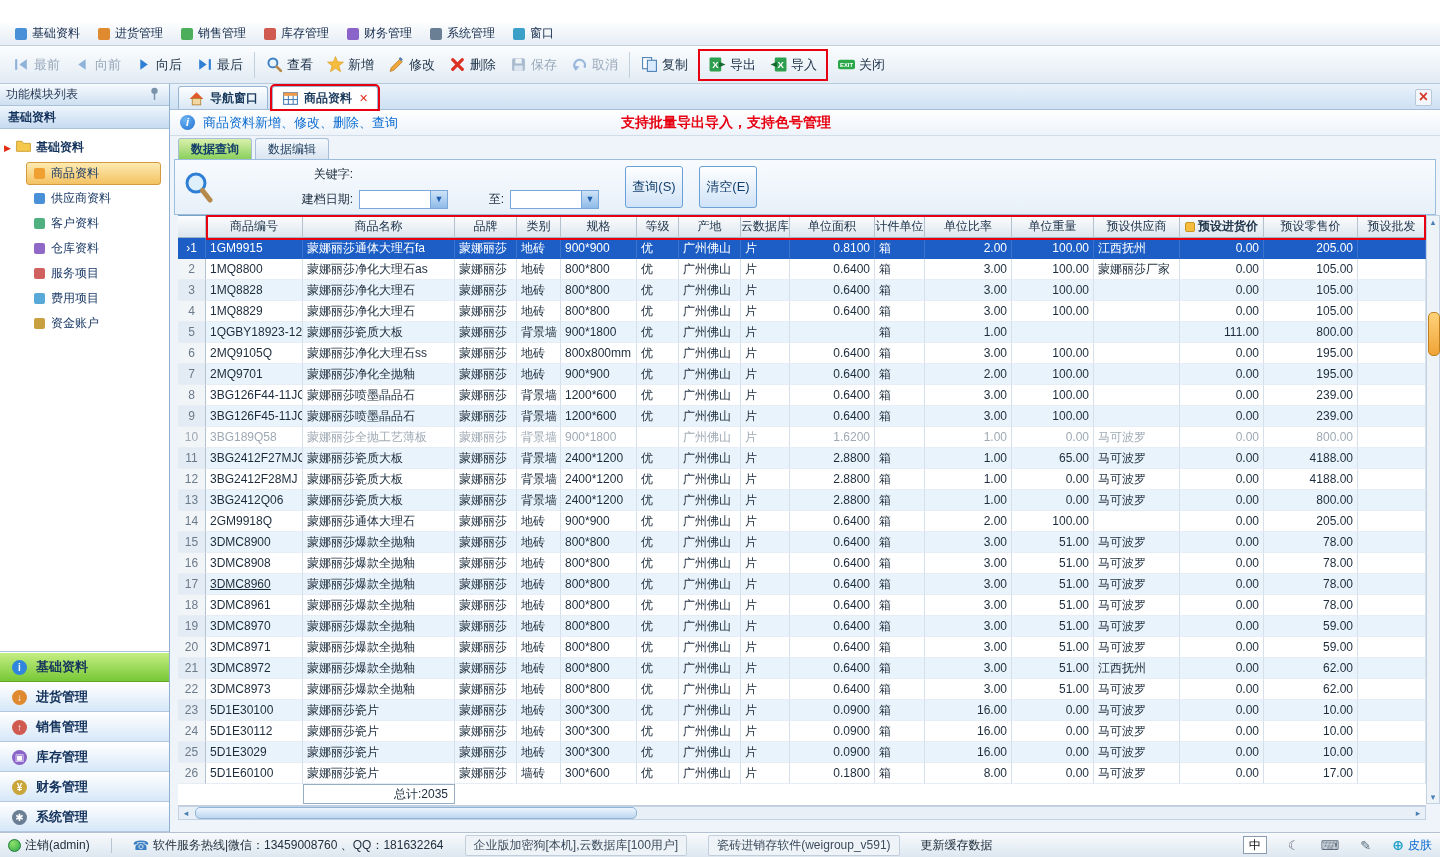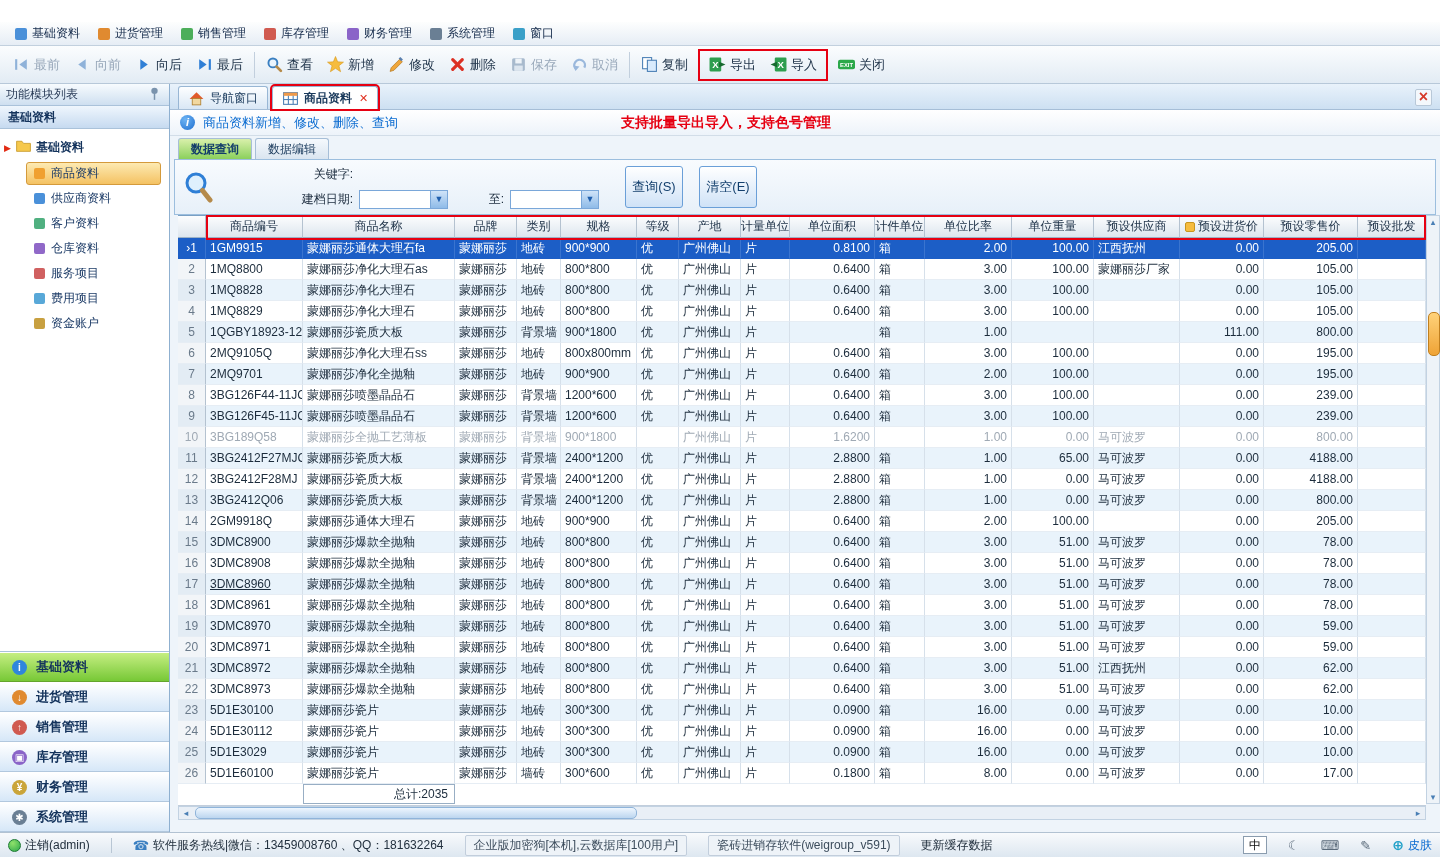--- a/index.html
+++ b/index.html
@@ -41,21 +41,21 @@
   .tree-item.selected{background:linear-gradient(#fdeab2,#f4c263);border-color:#d49a3b;}
   .ti-icon{width:11px;height:11px;border-radius:2px;flex:0 0 auto;}
   .nav-stack{flex:0 0 auto;border-top:1px solid #aac2da;}
   .nav-btn{height:30px;display:flex;align-items:center;gap:9px;padding:0 12px;background:linear-gradient(#ffffff,#d6e7f8);border-top:1px solid #fff;border-bottom:1px solid #b2c8de;font-size:13px;font-weight:bold;color:#14335c;box-sizing:border-box;}
   .nav-btn.active{background:linear-gradient(#c5ee82,#77c836);border-bottom-color:#63a52c;}
   .nv-icon{width:15px;height:15px;border-radius:50%;display:inline-flex;align-items:center;justify-content:center;color:#fff;font-size:10px;font-weight:bold;flex:0 0 auto;}
 
   
   .main{position:absolute;left:170px;top:84px;right:0;bottom:25px;background:#eef4fa;}
   .tabbar{position:relative;height:26px;background:linear-gradient(#e9f2fb,#cde0f2);border-bottom:1px solid #a6bed7;display:flex;align-items:flex-end;padding-left:8px;box-sizing:border-box;}
-  .tab{display:flex;align-items:center;gap:5px;height:22px;padding:0 9px;margin-right:4px;background:linear-gradient(#fdfeff,#d9e7f5);border:1px solid #98b6d4;border-bottom:none;border-radius:3px 3px 0 0;font-size:12px;color:#1a3a5c;}
+  .tab{display:flex;align-items:center;gap:5px;height:22px;padding:0 9px;margin-right:4px;background:linear-gradient(#fdfeff,#d9e7f5);border:1px solid #98b6d4;border-bottom:none;border-radius:3px 3px 0 0;font-size:12px;color:#1a3a5c;font-weight:bold;}
   .tab.active{background:#fff;font-weight:bold;outline:2px solid #e60012;}
   .tab-icon{width:17px;height:17px;display:inline-flex;}
   .tab-close{color:#e03020;font-weight:bold;font-size:11px;margin-left:2px;}
   .tabbar-close{position:absolute;right:8px;top:5px;width:15px;height:15px;text-align:center;line-height:14px;color:#d63a2a;font-weight:bold;border:1px solid #b8c8d8;border-radius:2px;background:#f4f8fc;}
   .tabbar-close::after{content:"×";}
 
   .infobar{height:26px;background:linear-gradient(#ffffff,#edf3fa);border-bottom:1px solid #d2dde8;display:flex;align-items:center;padding:0 10px;gap:8px;box-sizing:border-box;}
   .info-ic{width:15px;height:15px;border-radius:50%;background:radial-gradient(circle at 35% 30%,#6db4f4,#1f6fd0);color:#fff;font-size:11px;font-weight:bold;font-style:italic;text-align:center;line-height:15px;flex:0 0 auto;}
   .info-ic::after{content:"i";}
   .info-msg{color:#0a6bd0;font-size:13px;}
@@ -456,38 +456,38 @@
           <div class="gh-cell" data-name="column-header" style="width: 76px;">
             <span data-name="column-header-label">规格</span>
           </div>
           <div class="gh-cell" data-name="column-header" style="width: 42px;">
             <span data-name="column-header-label">等级</span>
           </div>
           <div class="gh-cell" data-name="column-header" style="width: 62px;">
             <span data-name="column-header-label">产地</span>
           </div>
           <div class="gh-cell" data-name="column-header" style="width: 49px;">
-            <span data-name="column-header-label">计量单位</span>
+            <span data-name="column-header-label">云数据库</span>
           </div>
           <div class="gh-cell" data-name="column-header" style="width: 85px;">
             <span data-name="column-header-label">单位面积</span>
           </div>
           <div class="gh-cell" data-name="column-header" style="width: 50px;">
             <span data-name="column-header-label">计件单位</span>
           </div>
           <div class="gh-cell" data-name="column-header" style="width: 87px;">
             <span data-name="column-header-label">单位比率</span>
           </div>
           <div class="gh-cell" data-name="column-header" style="width: 82px;">
             <span data-name="column-header-label">单位重量</span>
           </div>
           <div class="gh-cell" data-name="column-header" style="width: 86px;">
             <span data-name="column-header-label">预设供应商</span>
           </div>
-          <div class="gh-cell" data-name="column-header" style="width: 84px;">
+          <div class="gh-cell" data-name="column-header" style="width: 84px; font-weight: bold;">
             <span class="hint-ic" data-name="price-hint-icon"></span>
             <span data-name="column-header-label">预设进货价</span>
           </div>
           <div class="gh-cell" data-name="column-header" style="width: 94px;">
             <span data-name="column-header-label">预设零售价</span>
           </div>
           <div class="gh-cell" data-name="column-header" style="width: 68px;">
             <span data-name="column-header-label">预设批发</span>
           </div>
         </div>

